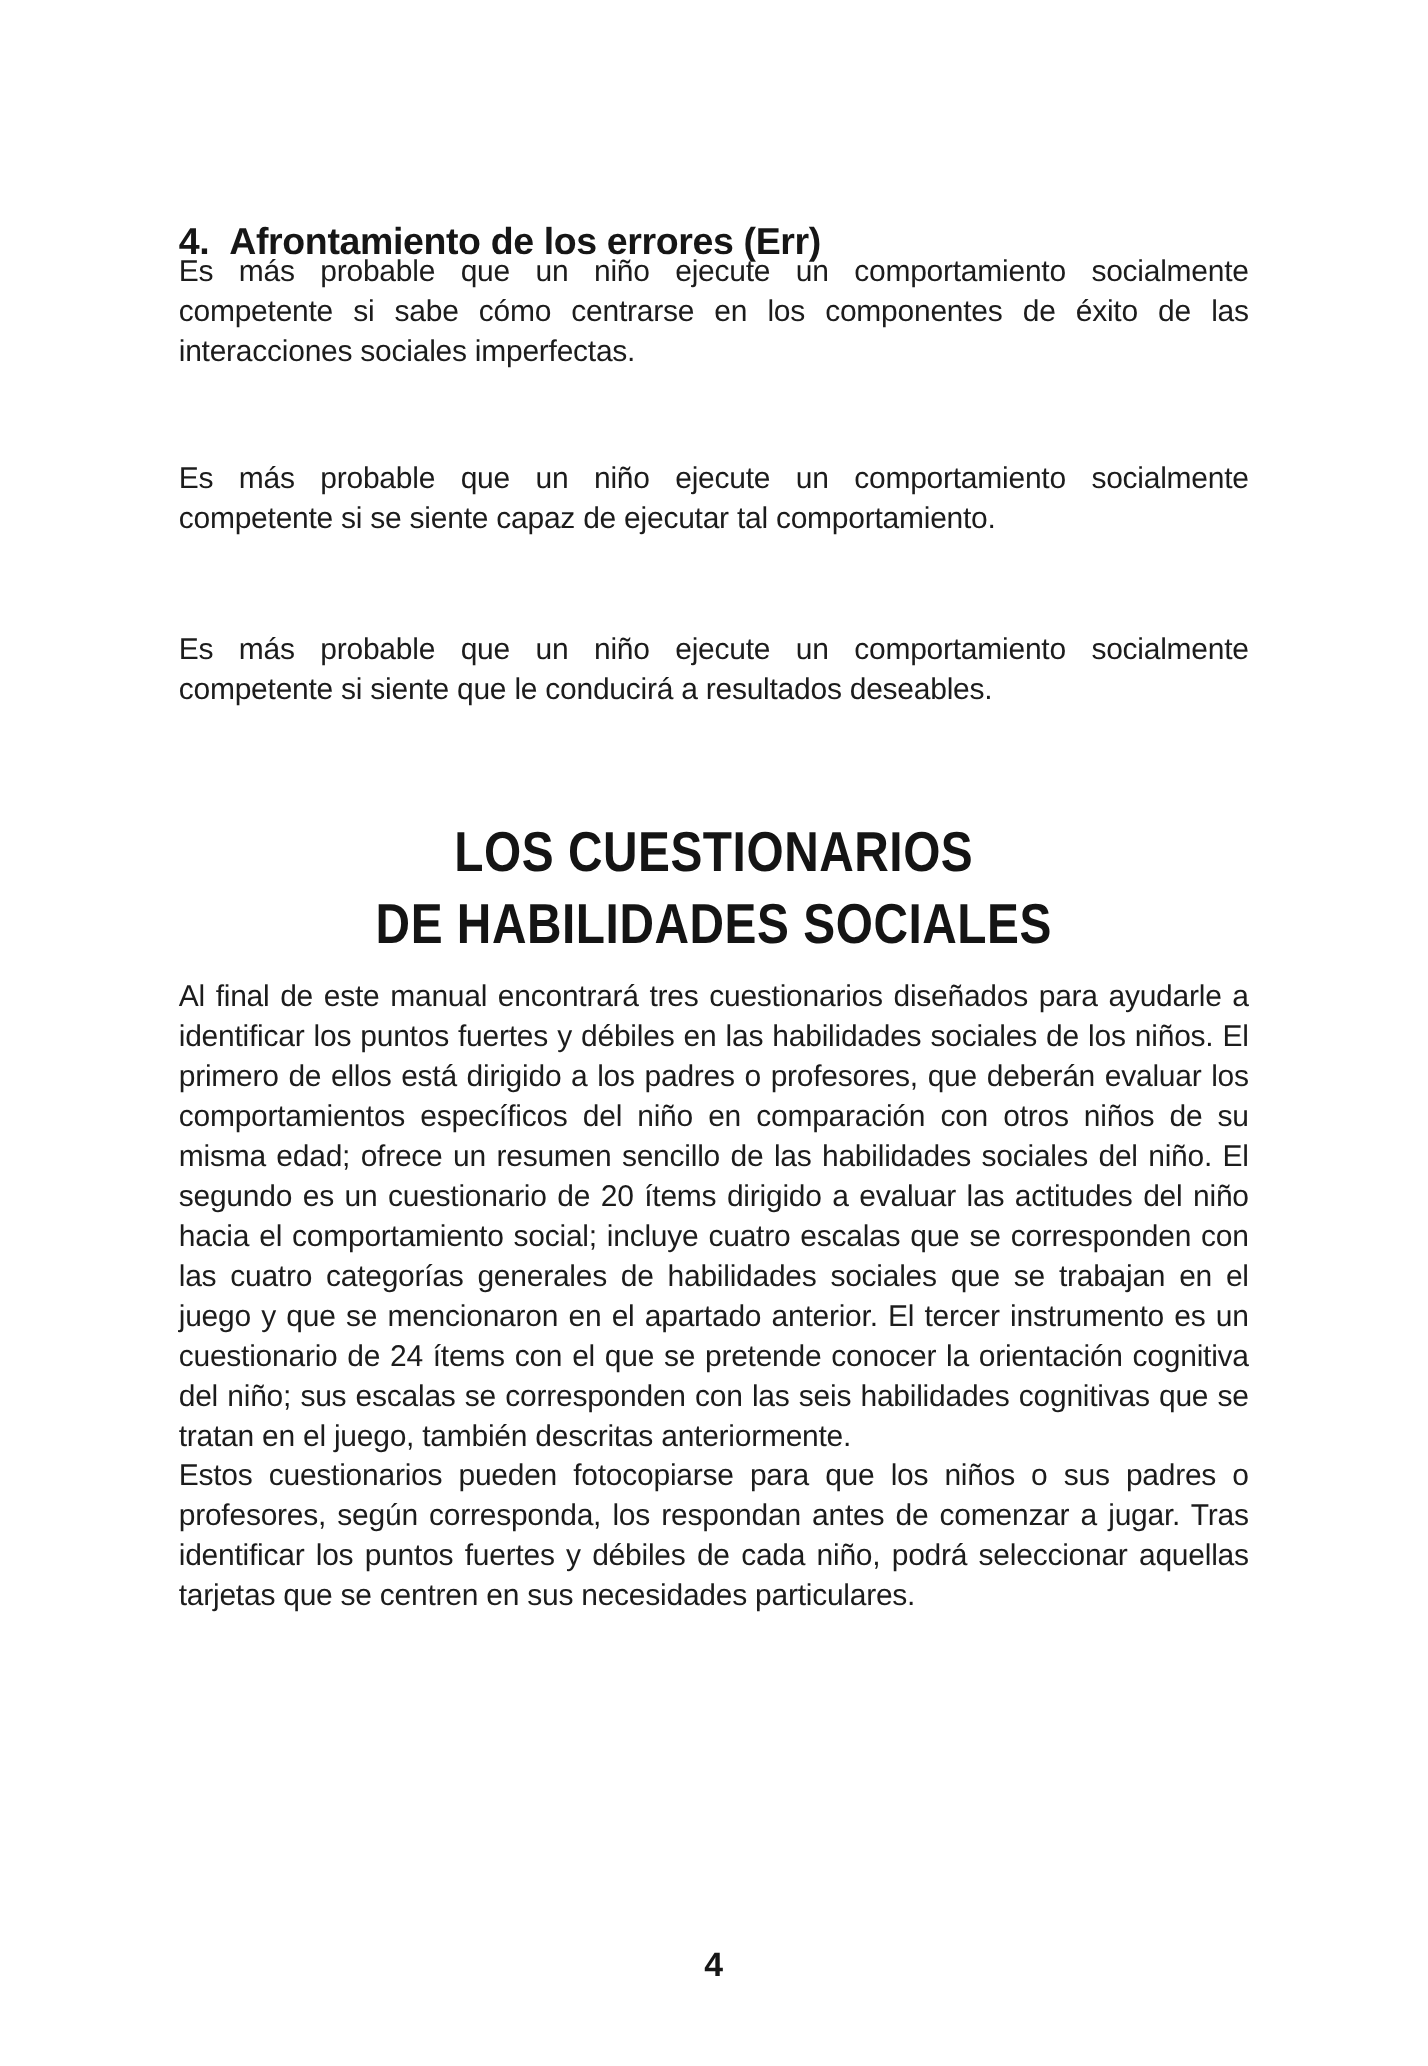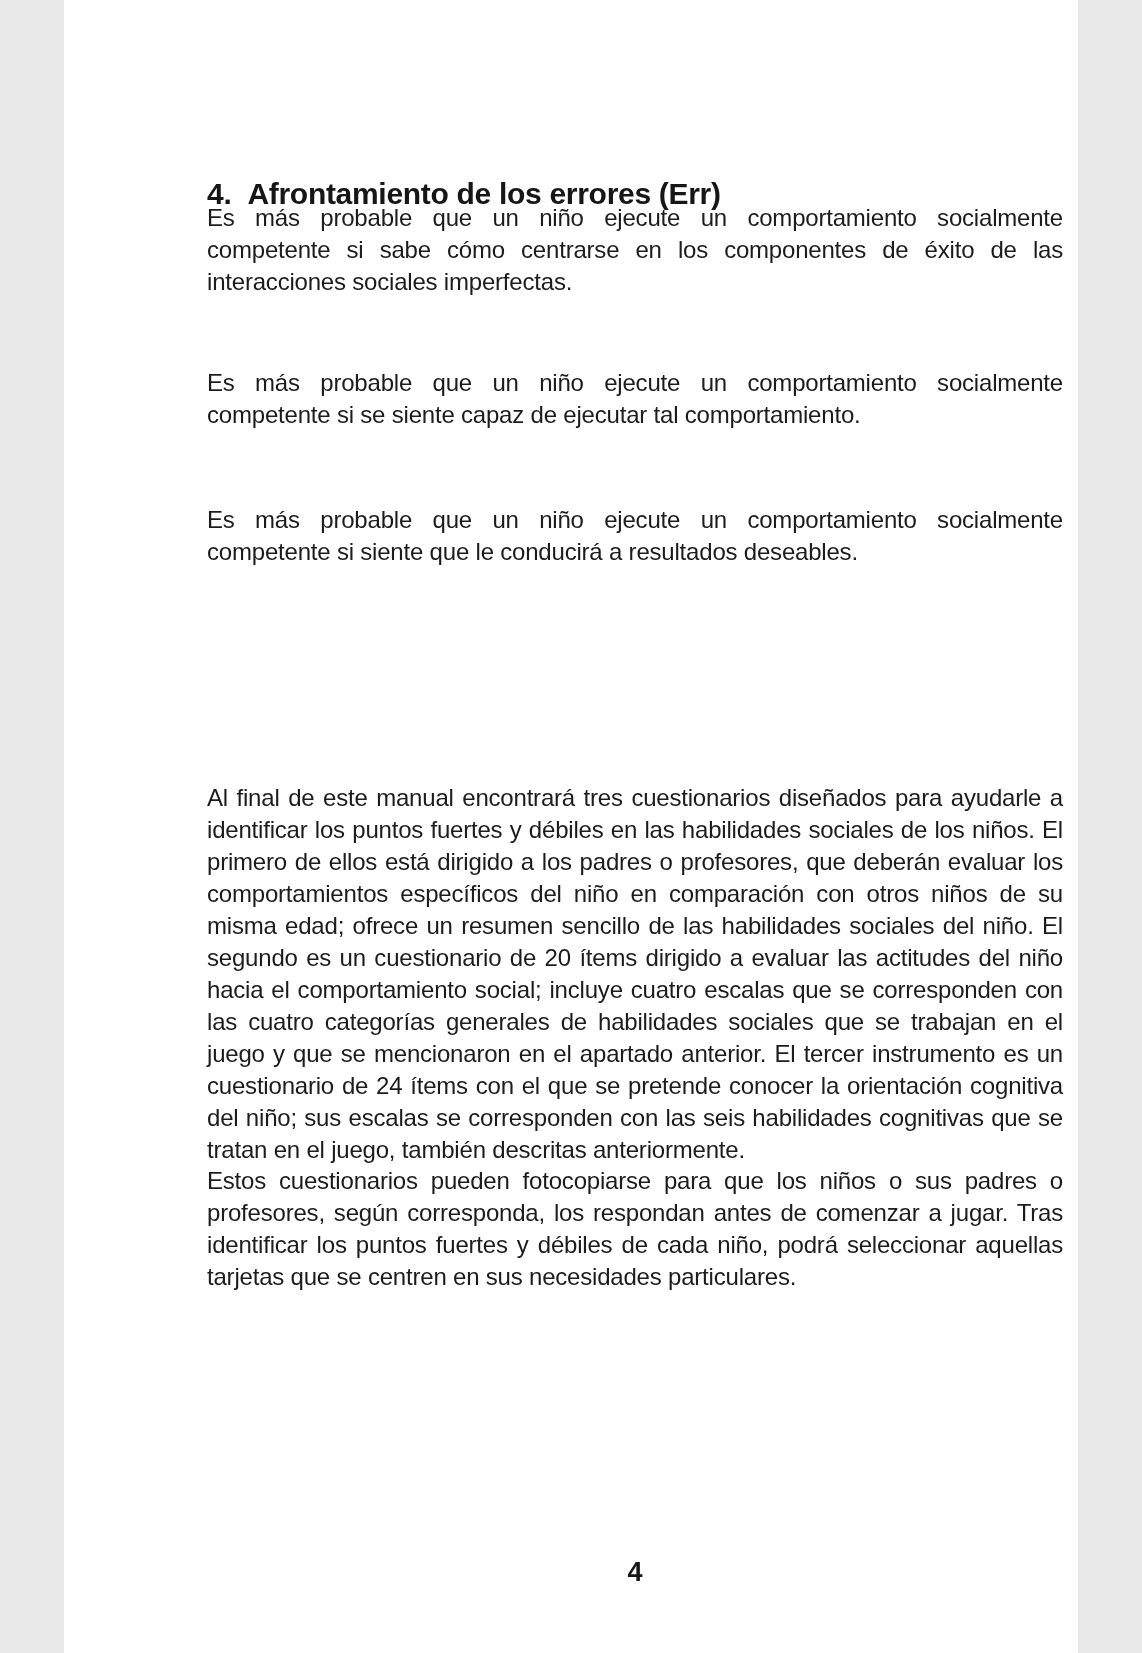--- a/index.html
+++ b/index.html
@@ -3,21 +3,21 @@
 <meta charset="utf-8">
 <title>Manual — página 4</title>
 <style>
   html, body {
     margin: 0;
     padding: 0;
     background: #e8e8e8;
   }
   .page {
     position: relative;
-    width: 1014px;
+    width: 1142px;
     height: 1653px;
     margin: 0 auto;
     background: #ffffff;
     color: #1c1c1c;
     font-family: "Liberation Sans", "DejaVu Sans", sans-serif;
     overflow: hidden;
   }
   .block {
     position: absolute;
     left: 143px;
@@ -77,20 +77,24 @@
 
 <div class="page">
 
   <h2 class="block section-heading" style="top:151px;"><span class="num">4.</span><span>Afrontamiento de los errores (Err)</span></h2>
   <p class="block body-par" style="top:202px;">Es más probable que un niño ejecute un comportamiento socialmente competente si sabe cómo centrarse en los componentes de éxito de las interacciones sociales imperfectas.</p>
 
   <p class="block body-par" style="top:367px;">Es más probable que un niño ejecute un comportamiento socialmente competente si se siente capaz de ejecutar tal comportamiento.</p>
 
   <p class="block body-par" style="top:504px;">Es más probable que un niño ejecute un comportamiento socialmente competente si siente que le conducirá a resultados deseables.</p>
 
+  <h1 class="main-title" style="top:623px;">
+      <span class="title-line">LOS CUESTIONARIOS</span>
+      <span class="title-line">DE HABILIDADES SOCIALES</span>
+    </h1>
 
   <p class="block body-par" style="top:782px;">Al final de este manual encontrará tres cuestionarios diseñados para ayudarle a identificar los puntos fuertes y débiles en las habilidades sociales de los niños. El primero de ellos está dirigido a los padres o profesores, que deberán evaluar los comportamientos específicos del niño en comparación con otros niños de su misma edad; ofrece un resumen sencillo de las habilidades sociales del niño. El segundo es un cuestionario de 20 ítems dirigido a evaluar las actitudes del niño hacia el comportamiento social; incluye cuatro escalas que se corresponden con las cuatro categorías generales de habilidades sociales que se trabajan en el juego y que se mencionaron en el apartado anterior. El tercer instrumento es un cuestionario de 24 ítems con el que se pretende conocer la orientación cognitiva del niño; sus escalas se corresponden con las seis habilidades cognitivas que se tratan en el juego, también descritas anteriormente.</p>
 
   <p class="block body-par" style="top:1165px;">Estos cuestionarios pueden fotocopiarse para que los niños o sus padres o profesores, según corresponda, los respondan antes de comenzar a jugar. Tras identificar los puntos fuertes y débiles de cada niño, podrá seleccionar aquellas tarjetas que se centren en sus necesidades particulares.</p>
 
   <div class="page-number" style="top:1557px;">4</div>
 
 </div>
 
 </body></html>

